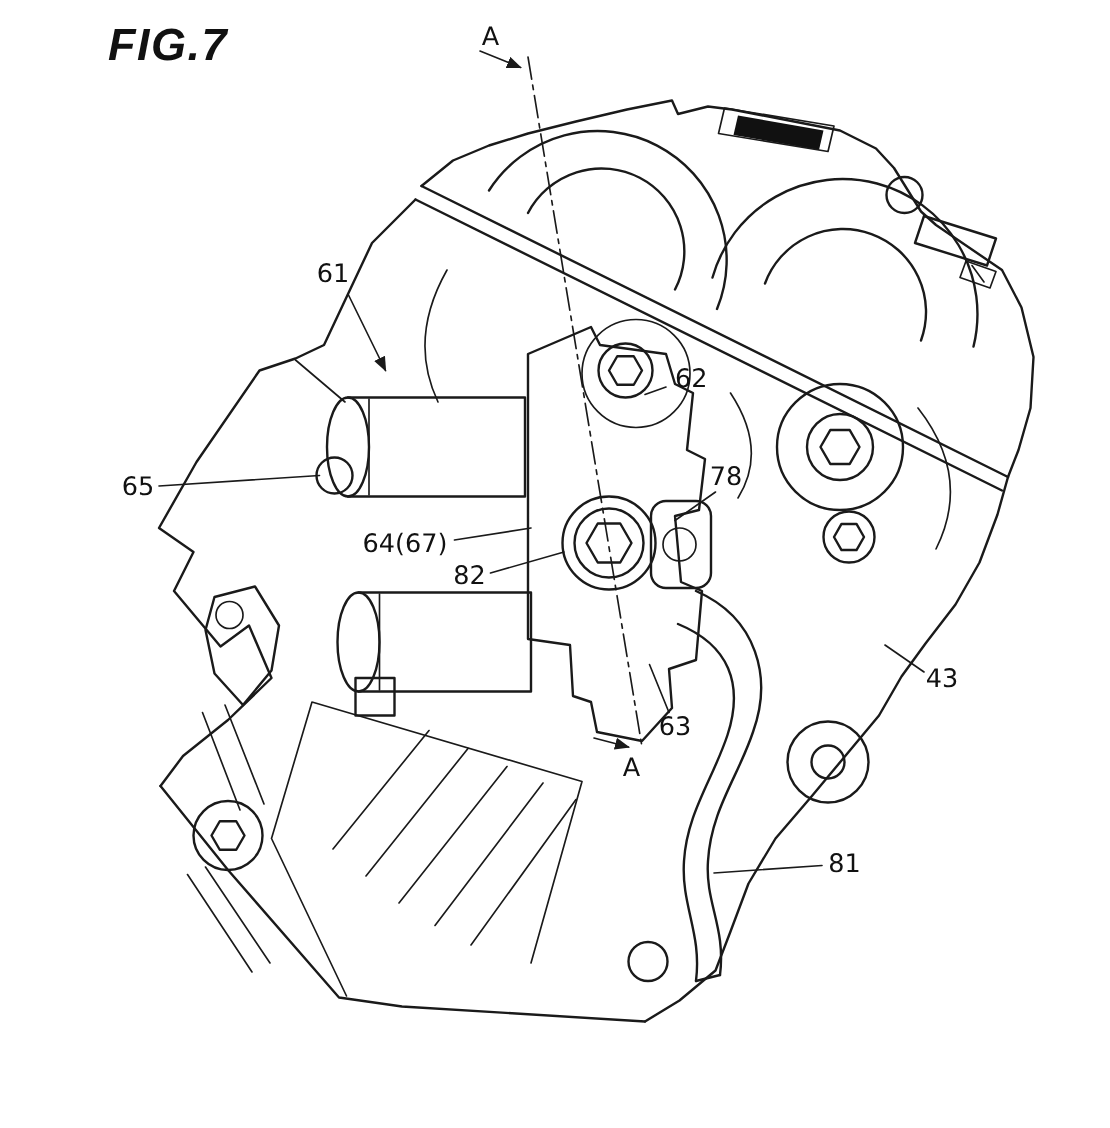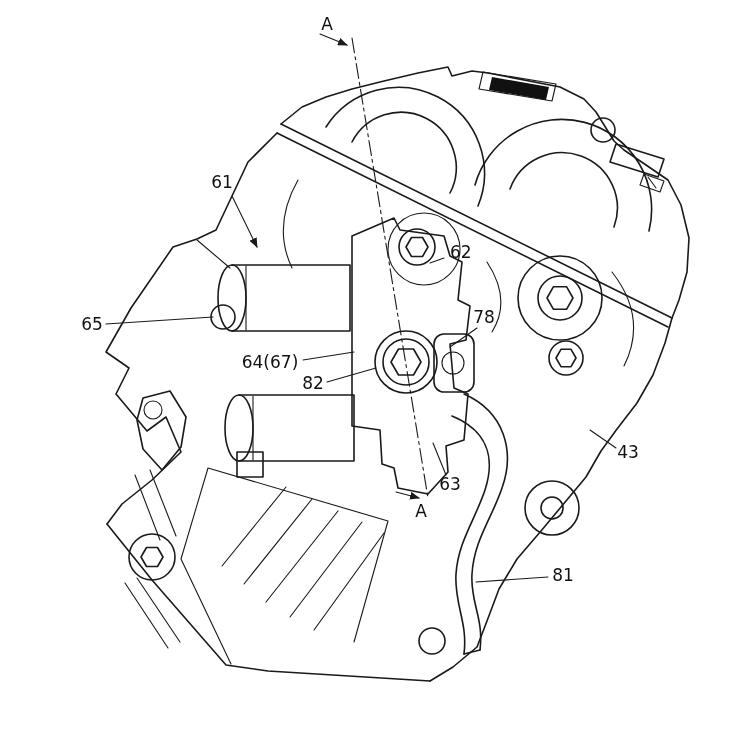--- a/index.html
+++ b/index.html
@@ -9,20 +9,21 @@
              font-size:30px;letter-spacing:1px;color:#111;}
   svg{position:absolute;left:0;top:0;}
   .ink{stroke:#1a1a1a;fill:none;stroke-width:1.6;stroke-linecap:round;stroke-linejoin:round;}
   .thin{stroke-width:1.1;}
   .num{font-family:"DejaVu Sans",sans-serif;font-size:17px;fill:#111;stroke:none;}
 </style>
 </head>
 <body>
 
 <div class="page">
+  <div class="fig-title">FIG.7</div>
 
   <svg width="740" height="752" viewBox="0 0 740 752">
     <defs>
       <marker id="arr" markerWidth="10" markerHeight="8" refX="9" refY="4" orient="auto" markerUnits="userSpaceOnUse">
         <path d="M0,0 L10,4 L0,8 Z" fill="#1a1a1a"></path>
       </marker>
     </defs>
 
     <g>
       <path class="ink" d="M281,124 L302,107 L326,97 L352,89 L384,81 L418,73 L448,67 L452,76 L472,71 L488,73 L560,87 L584,99 L596,112 L614,141 L624,150 L668,180 L681,205 L689,238 L687,272 L679,300 L672,318"></path>

